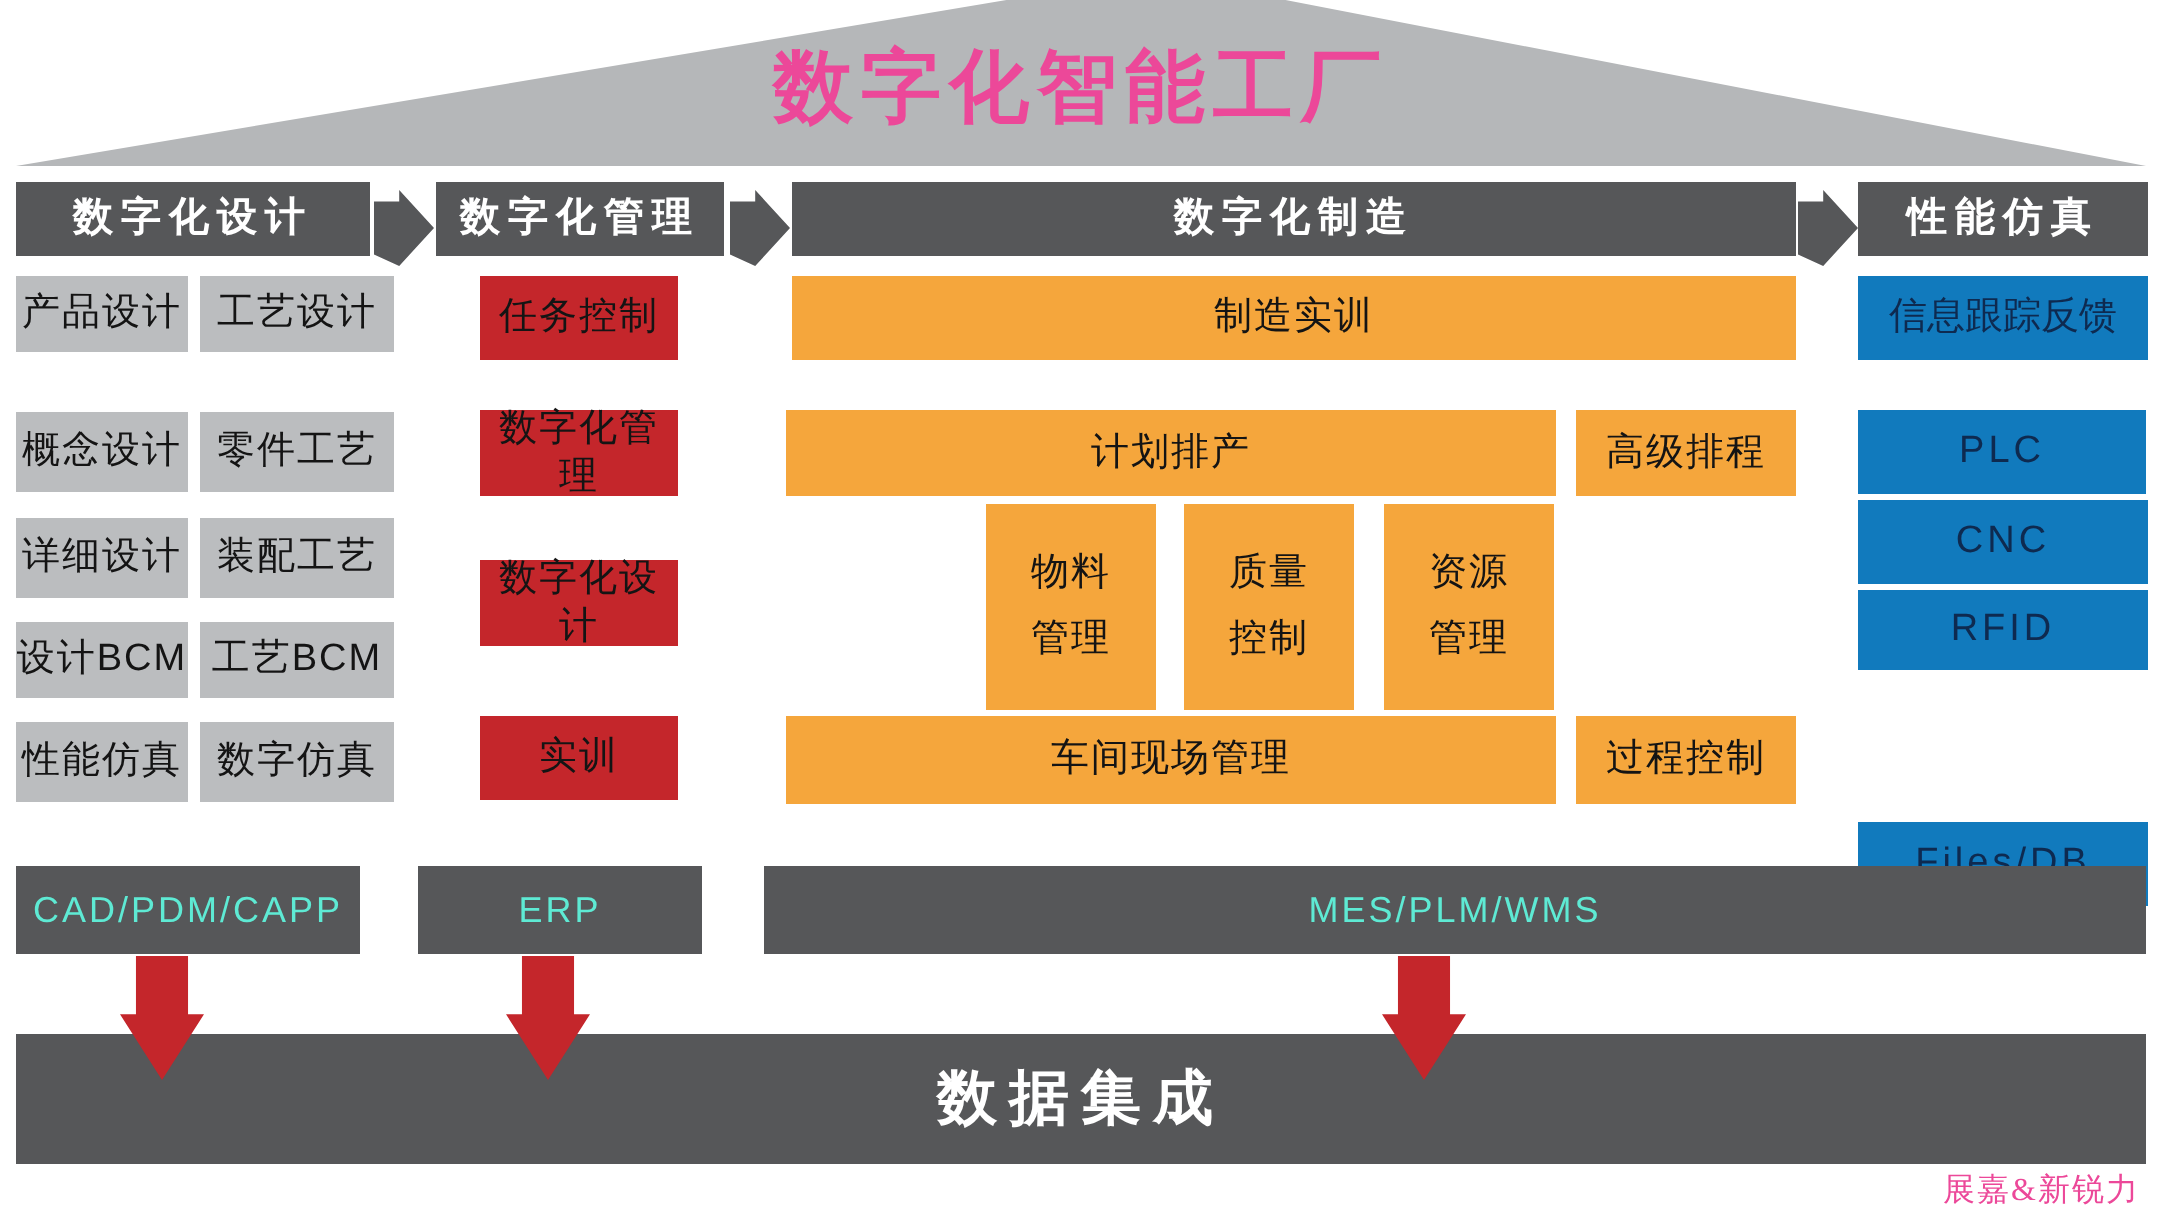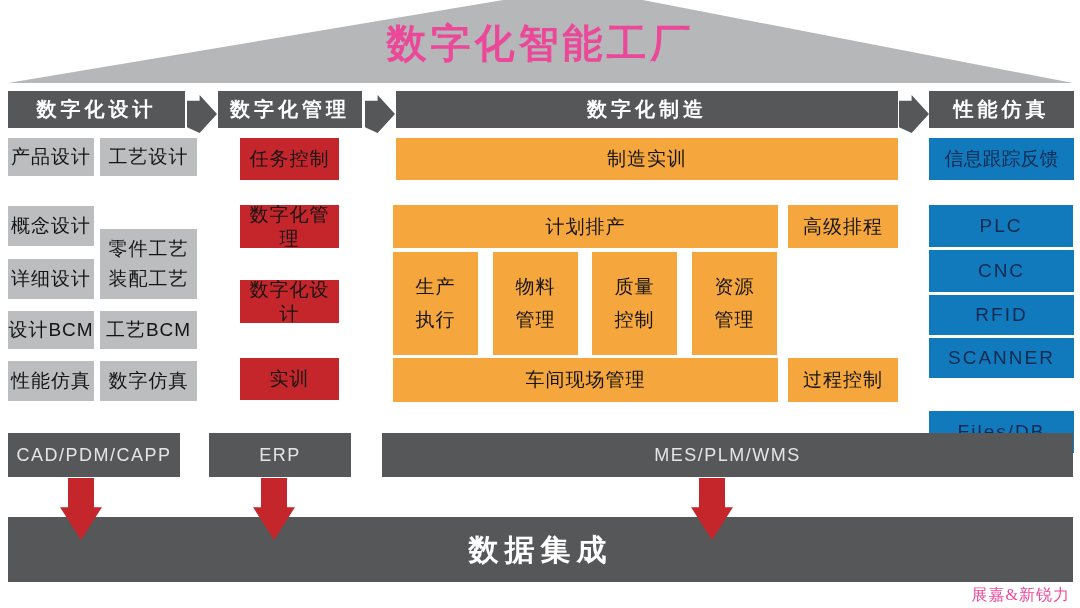--- a/index.html
+++ b/index.html
@@ -9,21 +9,21 @@
   *{margin:0;padding:0;box-sizing:border-box;}
   body{background:#ffffff;font-family:"Liberation Sans","DejaVu Sans",sans-serif;}
   #canvas{position:relative;width:1080px;height:608px;background:#ffffff;overflow:hidden;}
   .abs{position:absolute;}
   .box{position:absolute;display:flex;align-items:center;justify-content:center;
        text-align:center;font-size:19px;color:#141414;letter-spacing:1px;line-height:1.25;}
   .gray{background:var(--lgray);}
   .redbx{background:var(--red);}
   .orangebx{background:var(--orange);}
   .bluebx{background:var(--blue);color:var(--bluetext);letter-spacing:2px;}
-  .darkbx{background:var(--dark);color:#e5e5e5;letter-spacing:1.5px;}
+  .darkbx{background:var(--dark);color:#5eead4;letter-spacing:1.5px;}
   .hdr{background:var(--dark);color:#ffffff;font-weight:bold;font-size:20px;letter-spacing:4px;}
   .cell{white-space:pre-line;line-height:1.7;}
   .roof{left:8px;top:0;width:1065px;height:83px;background:var(--roof);
         clip-path:polygon(0% 100%,46.5% 0%,59.6% 0%,100% 100%);}
   .title{left:8px;top:16px;width:1065px;text-align:center;color:#ec4899;
          font-size:40px;font-weight:bold;letter-spacing:4px;}
   .harrow{width:30px;height:38px;background:var(--dark);
           clip-path:polygon(0% 15%,42% 15%,42% 0%,100% 50%,42% 100%,0% 85%);}
   .darrow{width:42px;height:62px;background:var(--red);z-index:3;
           clip-path:polygon(19% 0%,81% 0%,81% 47%,100% 47%,50% 100%,0% 47%,19% 47%);}
@@ -44,52 +44,49 @@
   <div class="abs harrow" style="left:187px;top:95px;"></div>
   <div class="box hdr" style="left:218px;top:91px;width:144px;height:37px;">数字化管理</div>
   <div class="abs harrow" style="left:365px;top:95px;"></div>
   <div class="box hdr" style="left:396px;top:91px;width:502px;height:37px;">数字化制造</div>
   <div class="abs harrow" style="left:899px;top:95px;"></div>
   <div class="box hdr" style="left:929px;top:91px;width:145px;height:37px;">性能仿真</div>
 
   <div class="box gray" style="left:8px;top:138px;width:86px;height:38px;">产品设计</div>
   <div class="box gray" style="left:100px;top:138px;width:97px;height:38px;">工艺设计</div>
   <div class="box gray" style="left:8px;top:206px;width:86px;height:40px;">概念设计</div>
-  <div class="box gray" style="left:100px;top:206px;width:97px;height:40px;margin-top:23px;">零件工艺</div>
+  <div class="box gray" style="left:100px;top:206px;width:97px;height:40px;">零件工艺</div>
   <div class="box gray" style="left:8px;top:259px;width:86px;height:40px;">详细设计</div>
   <div class="box gray" style="left:100px;top:259px;width:97px;height:40px;">装配工艺</div>
   <div class="box gray" style="left:8px;top:311px;width:86px;height:38px;">设计BCM</div>
   <div class="box gray" style="left:100px;top:311px;width:97px;height:38px;">工艺BCM</div>
   <div class="box gray" style="left:8px;top:361px;width:86px;height:40px;">性能仿真</div>
   <div class="box gray" style="left:100px;top:361px;width:97px;height:40px;">数字仿真</div>
 
   <div class="box redbx" style="left:240px;top:138px;width:99px;height:42px;">任务控制</div>
   <div class="box redbx" style="left:240px;top:205px;width:99px;height:43px;">数字化管理</div>
   <div class="box redbx" style="left:240px;top:280px;width:99px;height:43px;">数字化设计</div>
   <div class="box redbx" style="left:240px;top:358px;width:99px;height:42px;">实训</div>
 
   <div class="box orangebx" style="left:396px;top:138px;width:502px;height:42px;">制造实训</div>
   <div class="box orangebx" style="left:393px;top:205px;width:385px;height:43px;">计划排产</div>
   <div class="box orangebx" style="left:788px;top:205px;width:110px;height:43px;">高级排程</div>
-  <div class="box orangebx cell" style="left:393px;top:252px;width:85px;height:103px;">生产
-执行</div>
   <div class="box orangebx cell" style="left:493px;top:252px;width:85px;height:103px;">物料
 管理</div>
   <div class="box orangebx cell" style="left:592px;top:252px;width:85px;height:103px;">质量
 控制</div>
   <div class="box orangebx cell" style="left:692px;top:252px;width:85px;height:103px;">资源
 管理</div>
   <div class="box orangebx" style="left:393px;top:358px;width:385px;height:44px;">车间现场管理</div>
   <div class="box orangebx" style="left:788px;top:358px;width:110px;height:44px;">过程控制</div>
 
   <div class="box bluebx" style="left:929px;top:138px;width:145px;height:42px;letter-spacing:0;">信息跟踪反馈</div>
   <div class="box bluebx" style="left:929px;top:205px;width:144px;height:42px;">PLC</div>
   <div class="box bluebx" style="left:929px;top:250px;width:145px;height:42px;">CNC</div>
   <div class="box bluebx" style="left:929px;top:295px;width:145px;height:40px;">RFID</div>
-  <div class="box bluebx" style="left:929px;top:338px;width:145px;height:40px;">SCANNER</div>
   <div class="box bluebx" style="left:929px;top:381px;width:145px;height:42px;margin-top:30px;">Files/DB</div>
 
   <div class="box darkbx" style="left:8px;top:433px;width:172px;height:44px;font-size:18px;">CAD/PDM/CAPP</div>
   <div class="box darkbx" style="left:209px;top:433px;width:142px;height:44px;font-size:18px;">ERP</div>
   <div class="box darkbx" style="left:382px;top:433px;width:691px;height:44px;font-size:18px;">MES/PLM/WMS</div>
 
   <div class="abs darrow" style="left:60px;top:478px;"></div>
   <div class="abs darrow" style="left:253px;top:478px;"></div>
   <div class="abs darrow" style="left:691px;top:478px;"></div>
 

